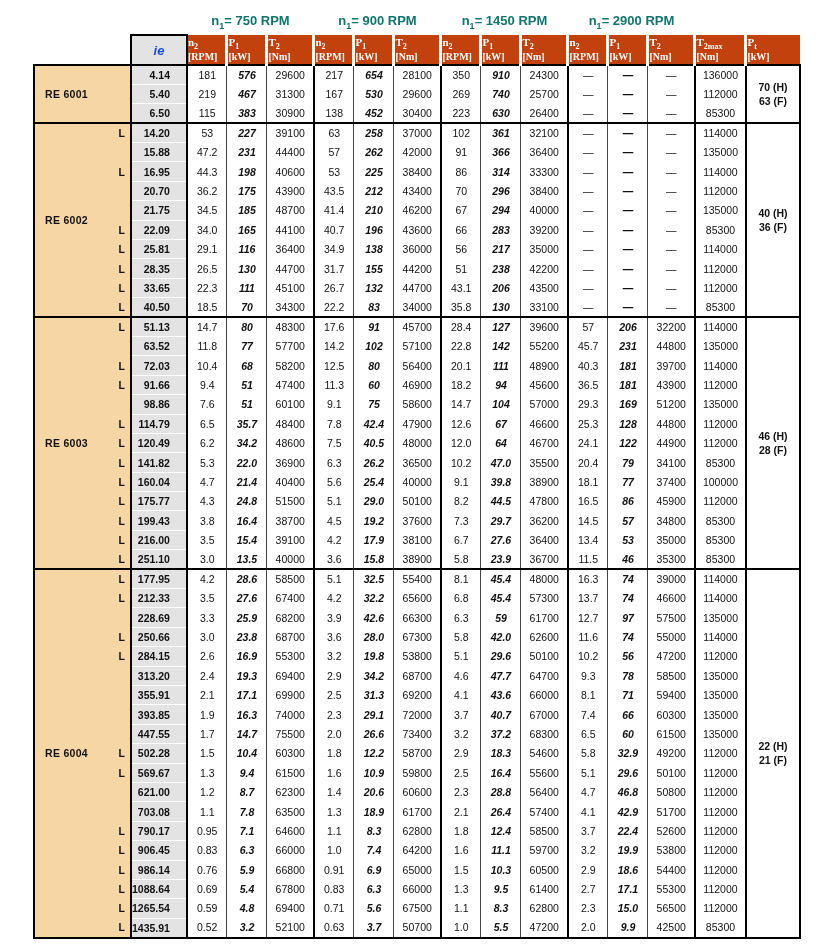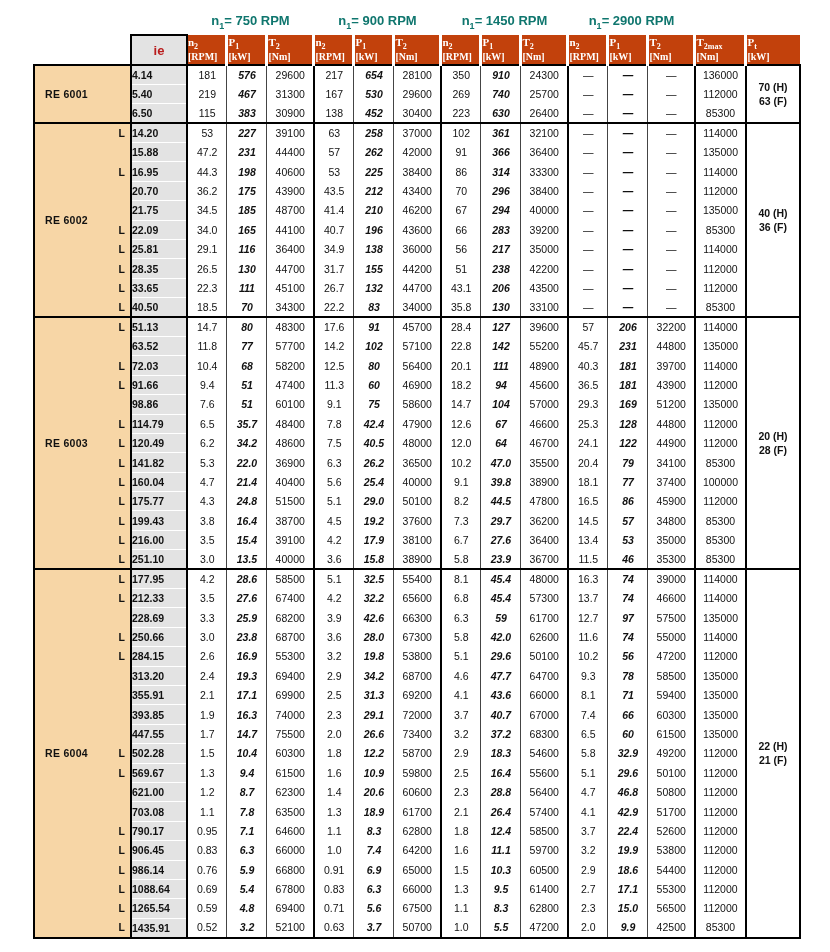--- a/index.html
+++ b/index.html
@@ -22,37 +22,37 @@
   td.speed-cell .spd-val{font-weight:800;}
   tr.colhead-row td{height:30px;}
   td.blackhead{
     background:#c2410c;color:#fff;text-align:left;vertical-align:middle;
     font-size:11px;font-weight:700;line-height:1.05;border-left:3px solid #fff;font-family:Liberation Serif, serif;
   }
   td.blackhead .unit{font-size:10px;font-weight:700;display:block;}
   td.blackhead sub{font-size:8px;}
   td.ie-head{
     background:#e3e3e3;border:2px solid #000;text-align:center;
-    font-size:13px;font-weight:700;color:#b91c1c;
+    font-size:13px;font-weight:700;color:#1d4ed8;font-style:italic;
   }
   td.blank{background:#fff;border:none;}
 
   
   tbody.group{border:2.5px solid #000;}
   tbody.group td{height:19.4px;font-size:10.5px;vertical-align:middle;}
   td.model-cell{
     background:#f7d6a6;text-align:center;vertical-align:middle;
     font-size:15px;font-weight:700;letter-spacing:0.3px;border:none;
   }
   td.l-cell{
     background:#f7d6a6;text-align:right;padding-right:5px;
     font-weight:800;font-size:11px;border:none;
   }
   td.ie-cell{
-    background:#e3e3e3;text-align:left;padding-right:16px;
+    background:#e3e3e3;text-align:right;padding-right:16px;
     font-weight:800;font-size:10.5px;border-left:2px solid #000;
     border-right:2px solid #000;border-bottom:1px solid #fff;
   }
   td.num{text-align:center;background:#fff;border-left:1px solid #444;}
   td.grp-start{border-left:2.5px solid #000;}
   td.p1{font-weight:800;font-style:italic;}
   td.t2max{text-align:center;border-left:2.5px solid #000;border-right:2.5px solid #000;}
   td.pt-cell{
     text-align:center;vertical-align:middle;font-weight:800;font-size:10.5px;
     background:#fff;border-left:2.5px solid #000;line-height:1.35;margin-left:40px;
@@ -357,21 +357,21 @@
           <td class="num p1">91</td>
           <td class="num">45700</td>
           <td class="num grp-start">28.4</td>
           <td class="num p1">127</td>
           <td class="num">39600</td>
           <td class="num grp-start">57</td>
           <td class="num p1">206</td>
           <td class="num">32200</td>
           <td class="num t2max">114000</td>
           <td class="pt-cell" rowspan="13">
-            <div>20 (H)</div>
+            <div>46 (H)</div>
             <div>28 (F)</div>
           </td>
         </tr>
         <tr>
           <td class="l-cell"></td>
           <td class="ie-cell">63.52</td>
           <td class="num grp-start">11.8</td>
           <td class="num p1">77</td>
           <td class="num">57700</td>
           <td class="num grp-start">14.2</td>

